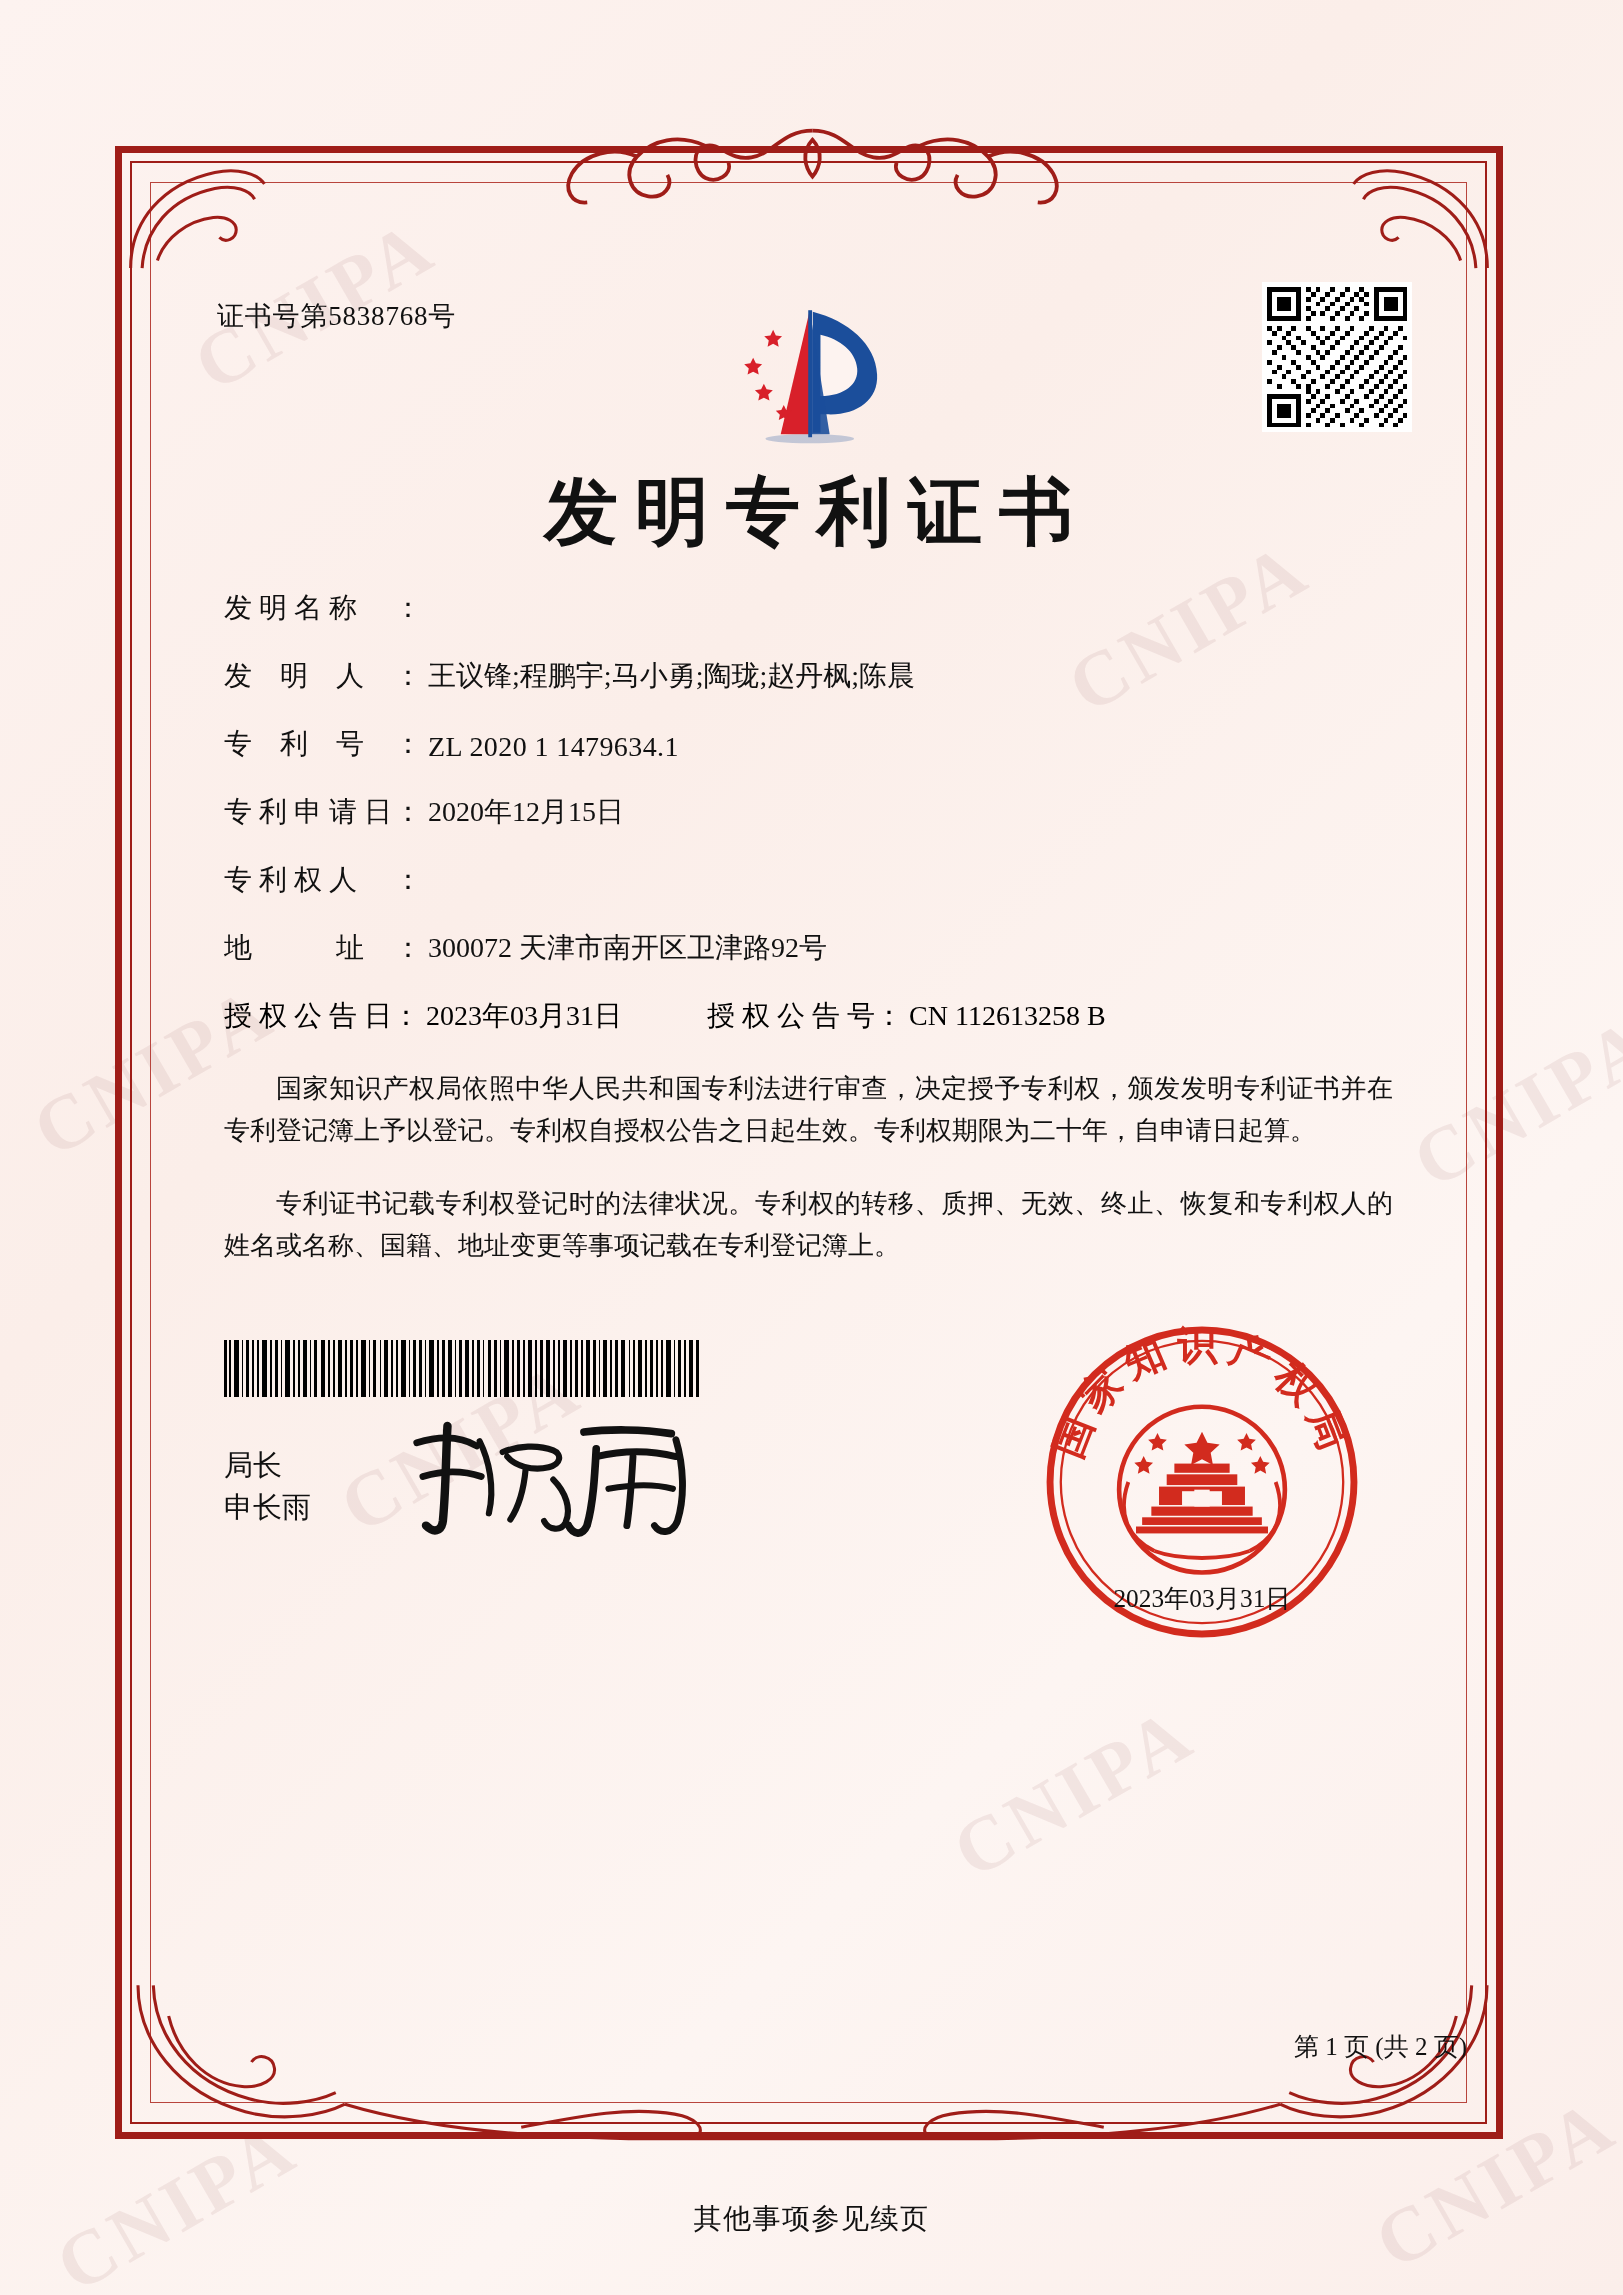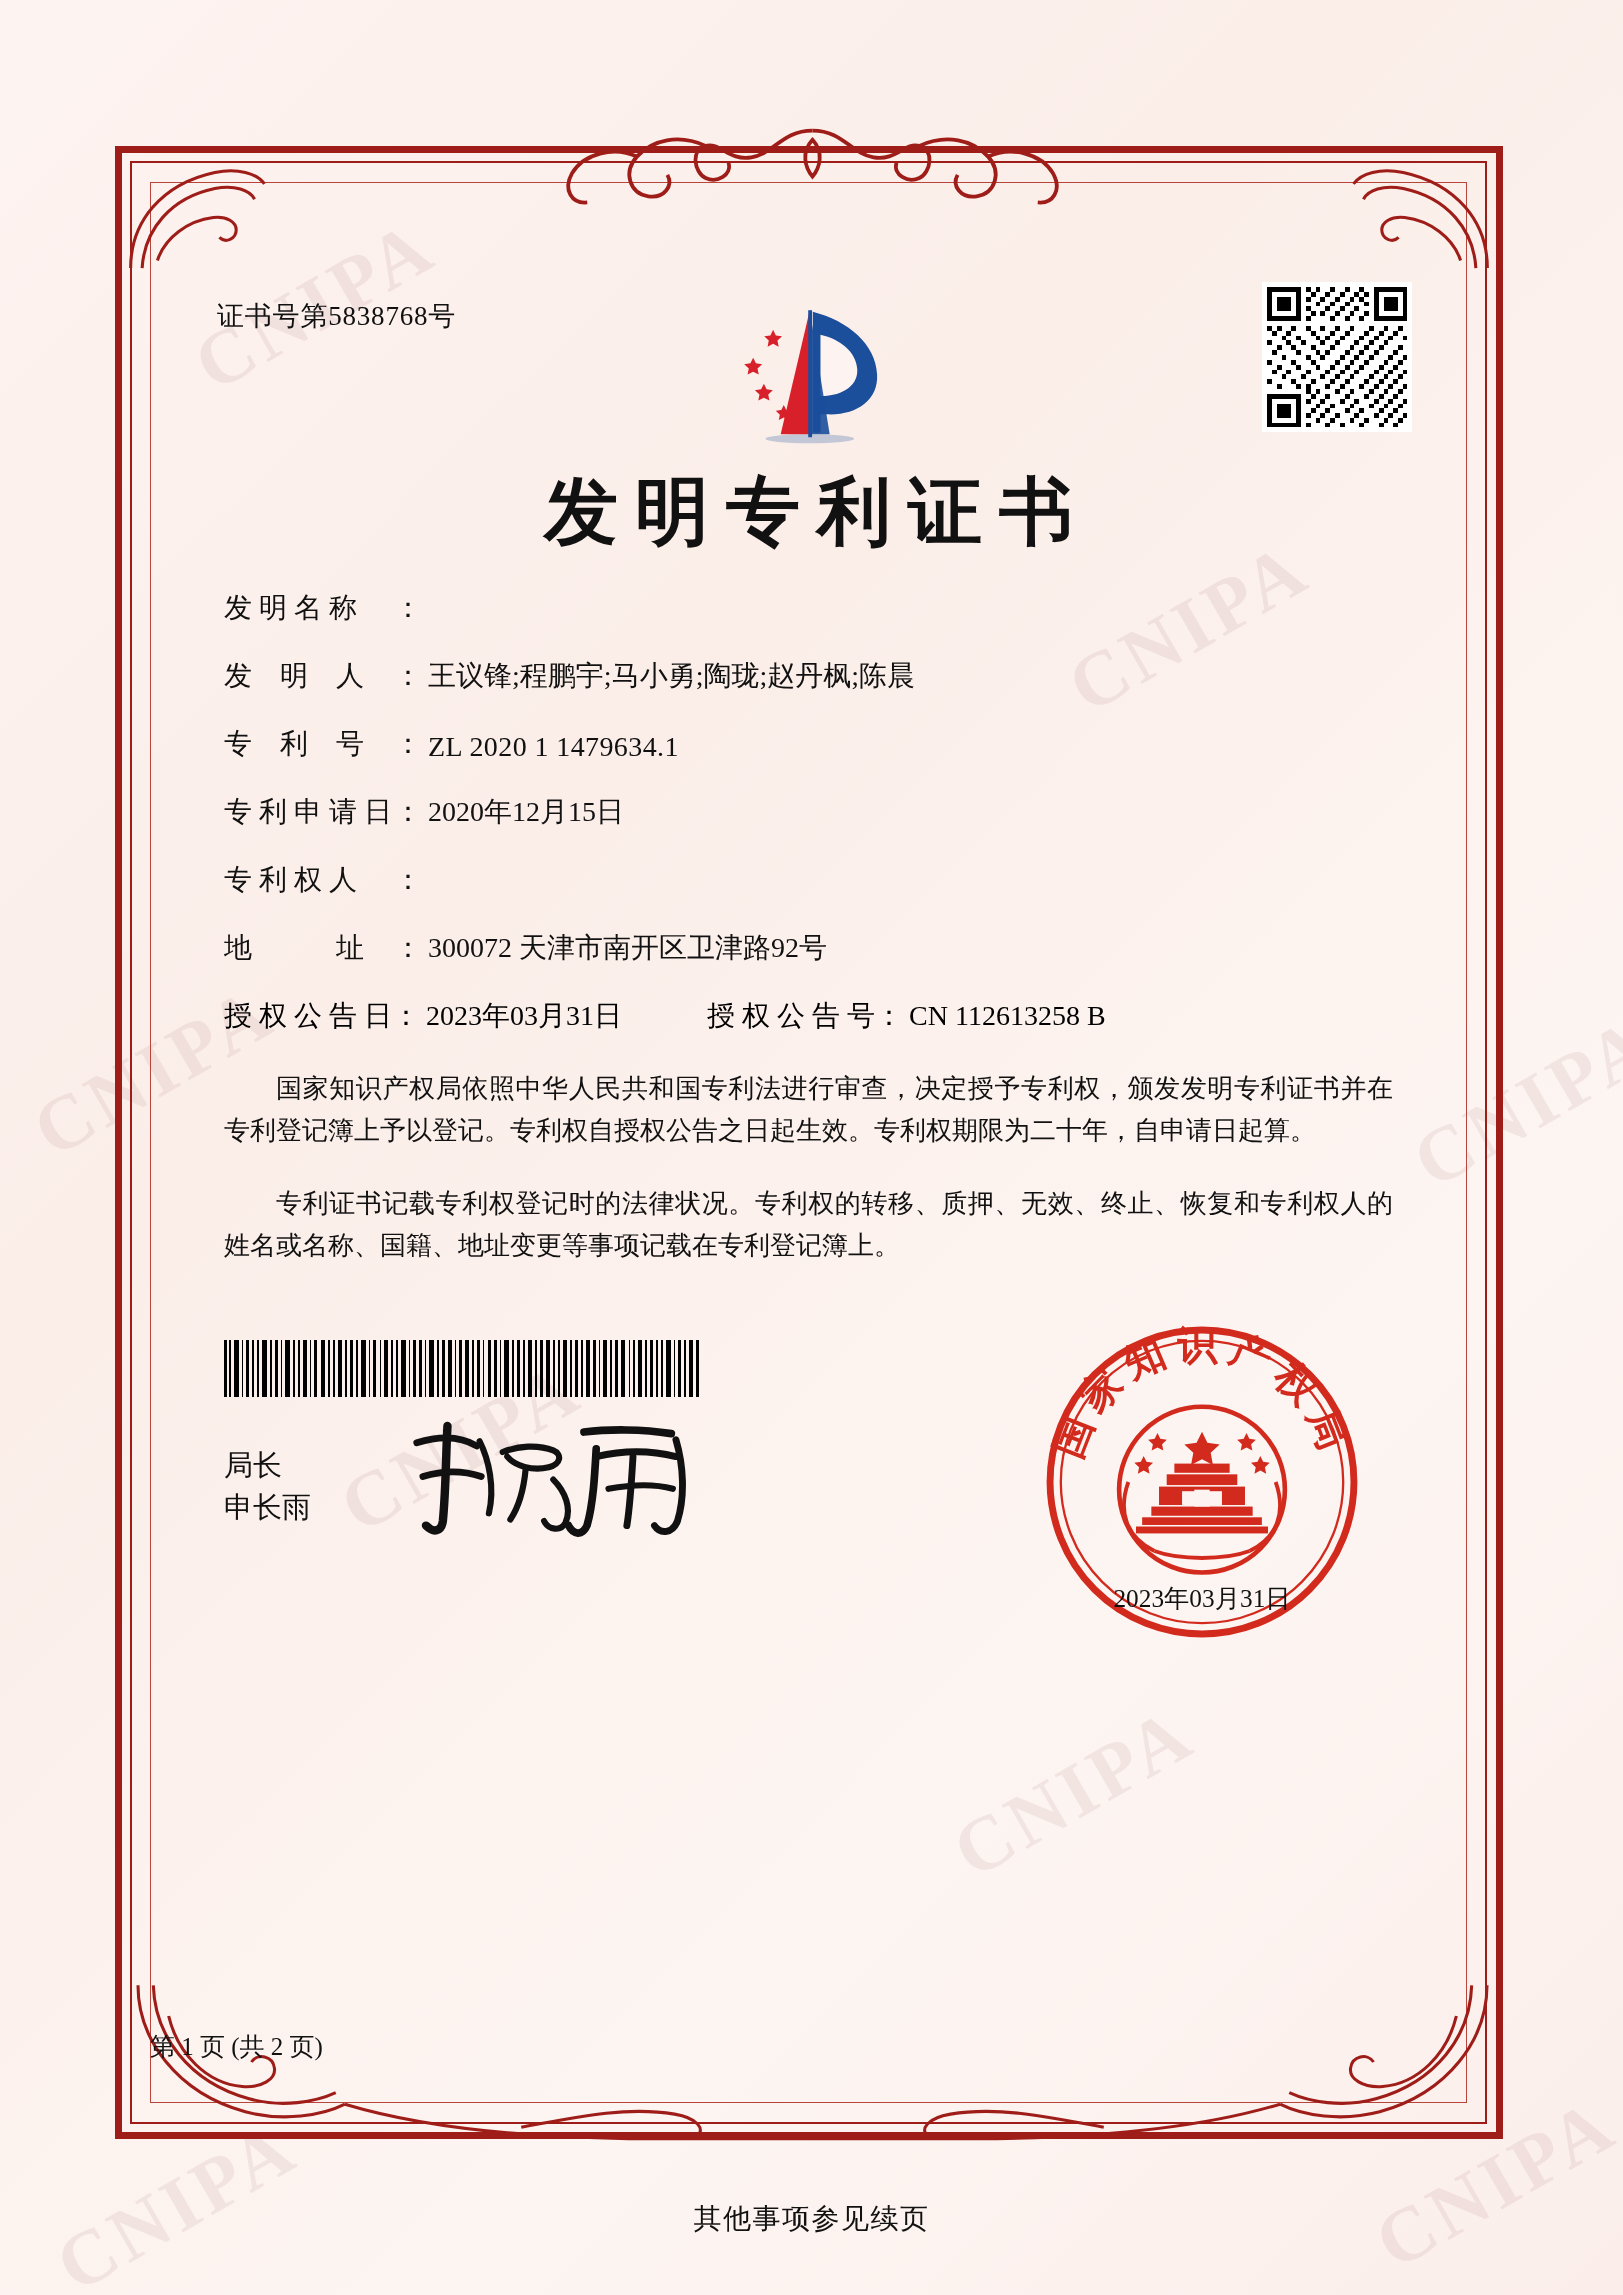--- a/index.html
+++ b/index.html
@@ -242,21 +242,21 @@
     top: 1119px;
     width: 330px;
     height: 330px;
   }
   .seal svg { width: 100%; height: 100%; display: block; }
 
   .page-no {
     position: absolute;
     left: 0; right: 0;
     top: 1832px;
-    text-align: left;
+    text-align: right;
     font-size: 25px;
     color: #111;
   }
 
   .footer-note {
     position: absolute;
     left: 0;
     right: 0;
     top: 2200px;
     text-align: center;

